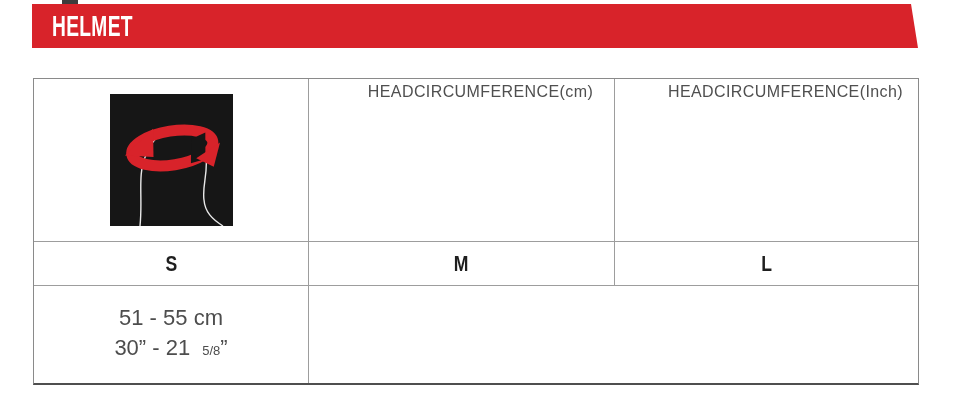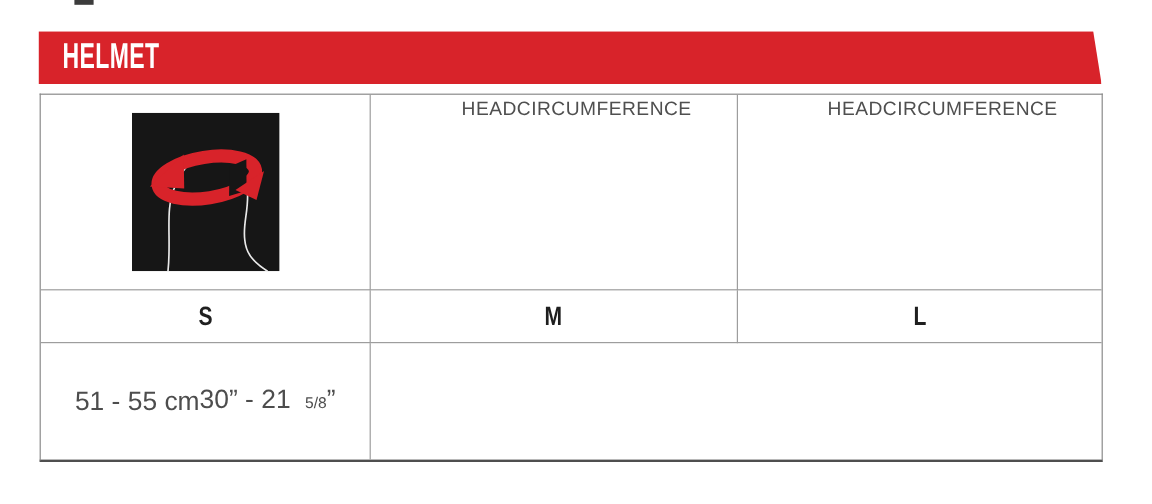--- a/index.html
+++ b/index.html
@@ -4,21 +4,21 @@
 <style>
   * { margin: 0; padding: 0; box-sizing: border-box; }
   html, body { width: 960px; height: 420px; background: #ffffff; overflow: hidden; }
   body { font-family: "Liberation Sans", sans-serif; position: relative; }
 
   
   .top-artifact { position: absolute; left: 62px; top: 0; width: 16px; height: 4px; background: #3c3c3c; }
 
   
   .banner {
-    position: absolute; left: 32px; top: 26px; width: 886px; height: 44px;
+    position: absolute; left: 32px; top: 4px; width: 886px; height: 44px;
     background: #d8232a;
     clip-path: polygon(0 0, calc(100% - 7px) 0, 100% 100%, 0 100%);
     display: flex; align-items: center;
   }
   .banner-title {
     color: #ffffff; font-weight: bold; font-size: 30px; line-height: 44px;
     letter-spacing: 0.5px; margin-left: 20px;
     transform: scaleX(0.64); transform-origin: left center;
     white-space: nowrap;
   }
@@ -47,21 +47,21 @@
 
   .size-label-cell {
     display: flex; align-items: center; justify-content: center;
   }
   .size-label {
     font-weight: bold; font-size: 22px; color: #1f1f1f;
     transform: scaleX(0.8); transform-origin: center;
   }
 
   .value-cell {
-    display: flex; flex-direction: row; align-items: center; justify-content: center;
+    display: flex; flex-direction: column; align-items: center; justify-content: center;
     color: #4d4d4d; font-size: 22px; line-height: 30px;
   }
   .value-cell .frac { font-size: 13px; margin-left: 12px; }
 </style>
 </head>
 <body>
 
 <div class="top-artifact"></div>
 
 <div class="banner">
@@ -79,24 +79,26 @@
         <ellipse cx="62" cy="54" rx="41" ry="17" fill="none" stroke="#d8232a" stroke-width="11"></ellipse>
         <polygon points="14,54 46,32 42,60" fill="#d8232a"></polygon>
         <polygon points="82,48 97,44 93,70 78,72" fill="#161616"></polygon>
         <polygon points="84,68 110,56 100,79" fill="#d8232a"></polygon>
       </g>
     </svg>
   </div>
   <div class="cell hdr-cell">
     <div>HEAD</div>
     <div>CIRCUMFERENCE</div>
+    <div>(cm)</div>
   </div>
   <div class="cell hdr-cell last-col">
     <div>HEAD</div>
     <div>CIRCUMFERENCE</div>
+    <div>(Inch)</div>
   </div>
 
   <div class="cell size-label-cell">
     <span class="size-label">S</span>
   </div>
   <div class="cell size-label-cell">
     <span class="size-label">M</span>
   </div>
   <div class="cell size-label-cell last-col">
     <span class="size-label">L</span>

